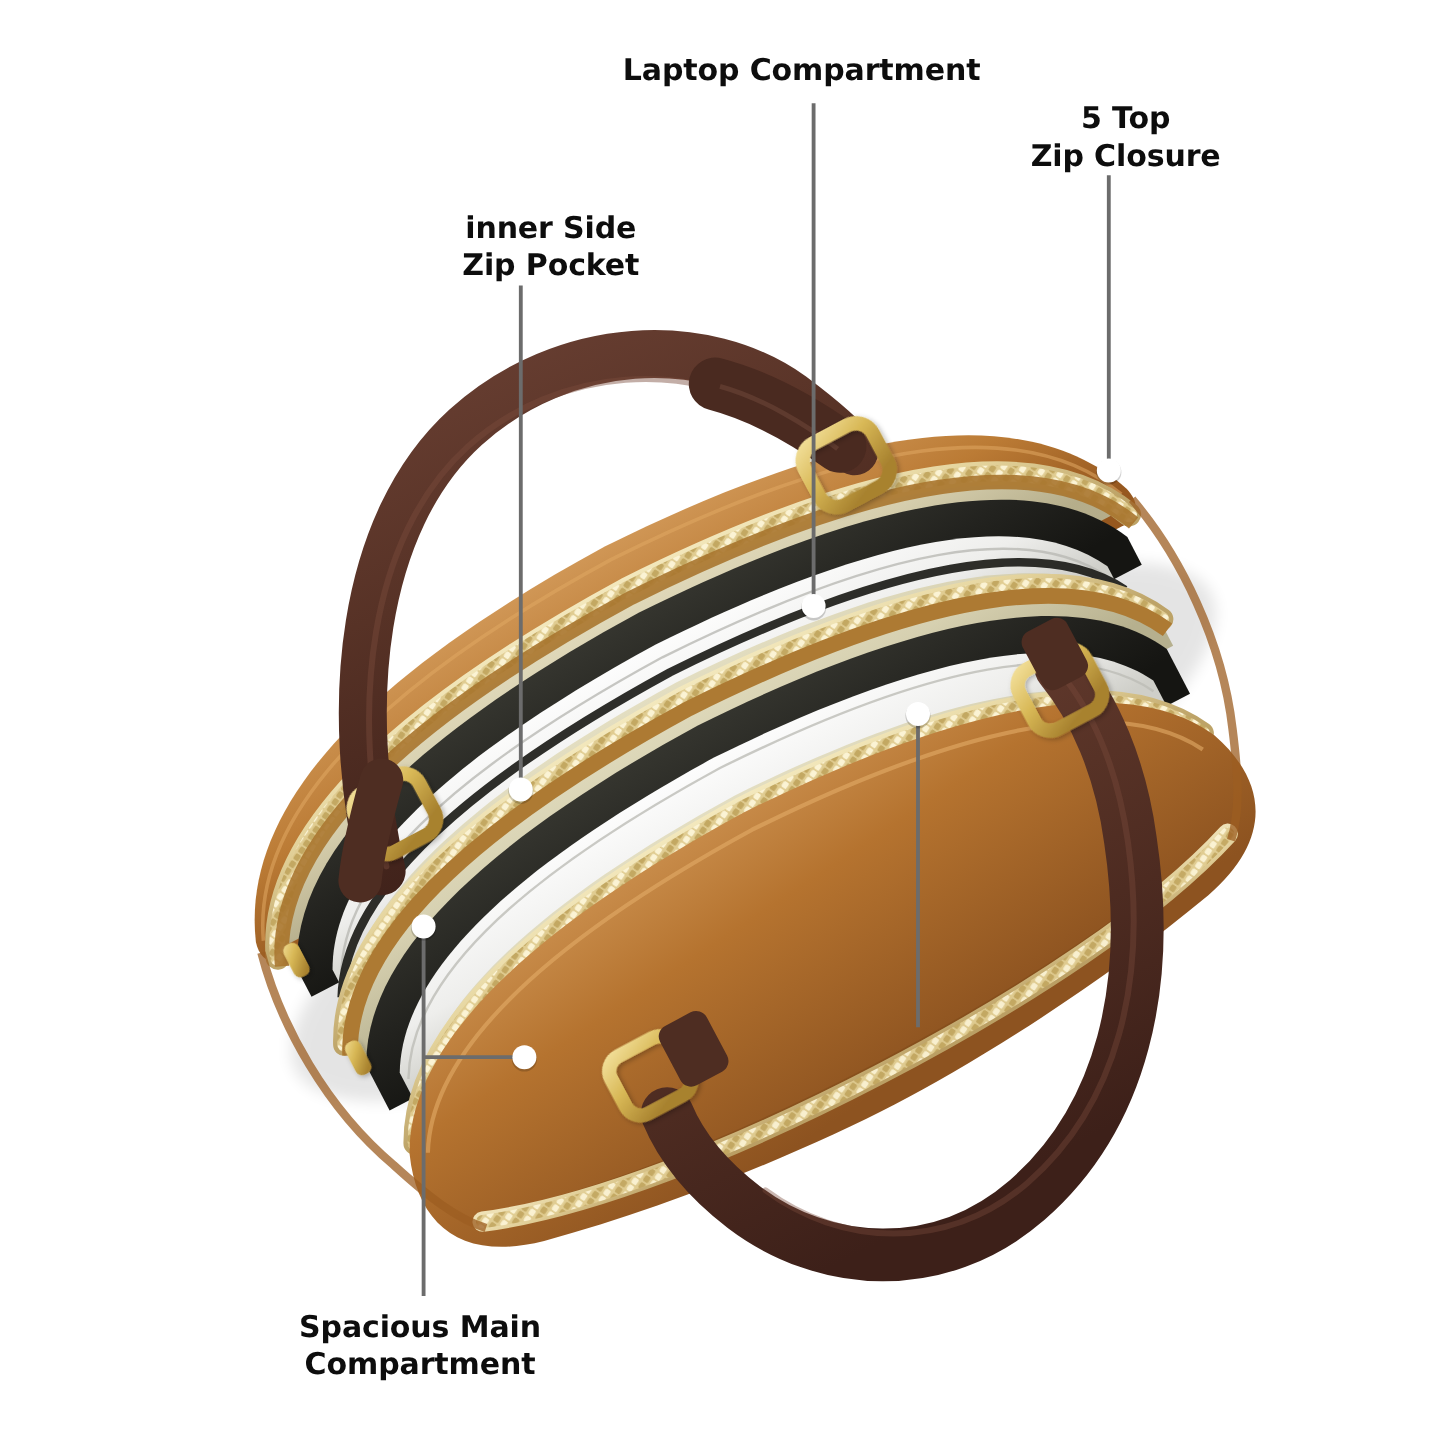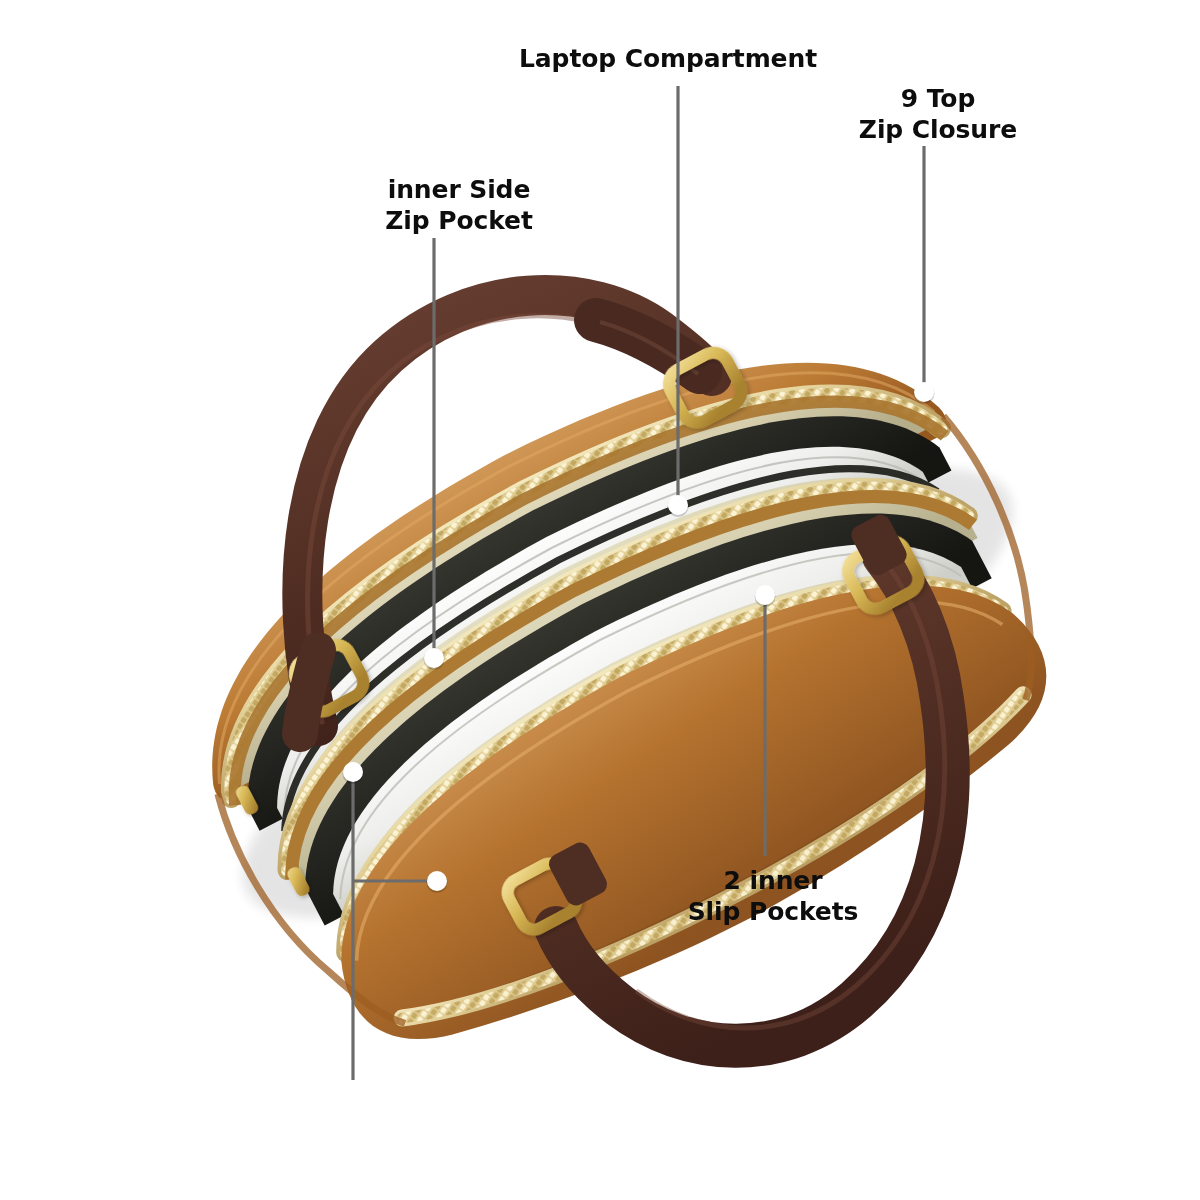--- a/index.html
+++ b/index.html
@@ -264,23 +264,23 @@
         <path d="M353,881 L437,881" class="leader-line" stroke="#6c6c6c"></path>
         <circle cx="353" cy="773.5" r="10.5" fill="#000" opacity="0.18"></circle>
         <circle cx="353" cy="772" r="10" fill="#ffffff" class="leader-dot"></circle>
         <circle cx="437" cy="882.5" r="10.5" fill="#000" opacity="0.18"></circle>
         <circle cx="437" cy="881" r="10" fill="#ffffff" class="leader-dot"></circle>
       </g>
   </svg>
 
   <div class="callout c-center" style="left:668px;top:44px;">Laptop Compartment</div>
 
-  <div class="callout c-center" style="left:938px;top:84px;">9 Top
+  <div class="callout c-center" style="left:938px;top:84px;">5 Top
 Zip Closure</div>
 
   <div class="callout c-center" style="left:420px;top:175px;margin-left:39px;">inner Side
 Zip Pocket</div>
 
-  <div class="callout c-center" style="left:773px;top:866px;">2 inner
-Slip Pockets</div>
-
+
+  <div class="callout c-center" style="left:350px;top:1091px;">Spacious Main
+Compartment</div>
 
 </div>
 
 </body></html>

